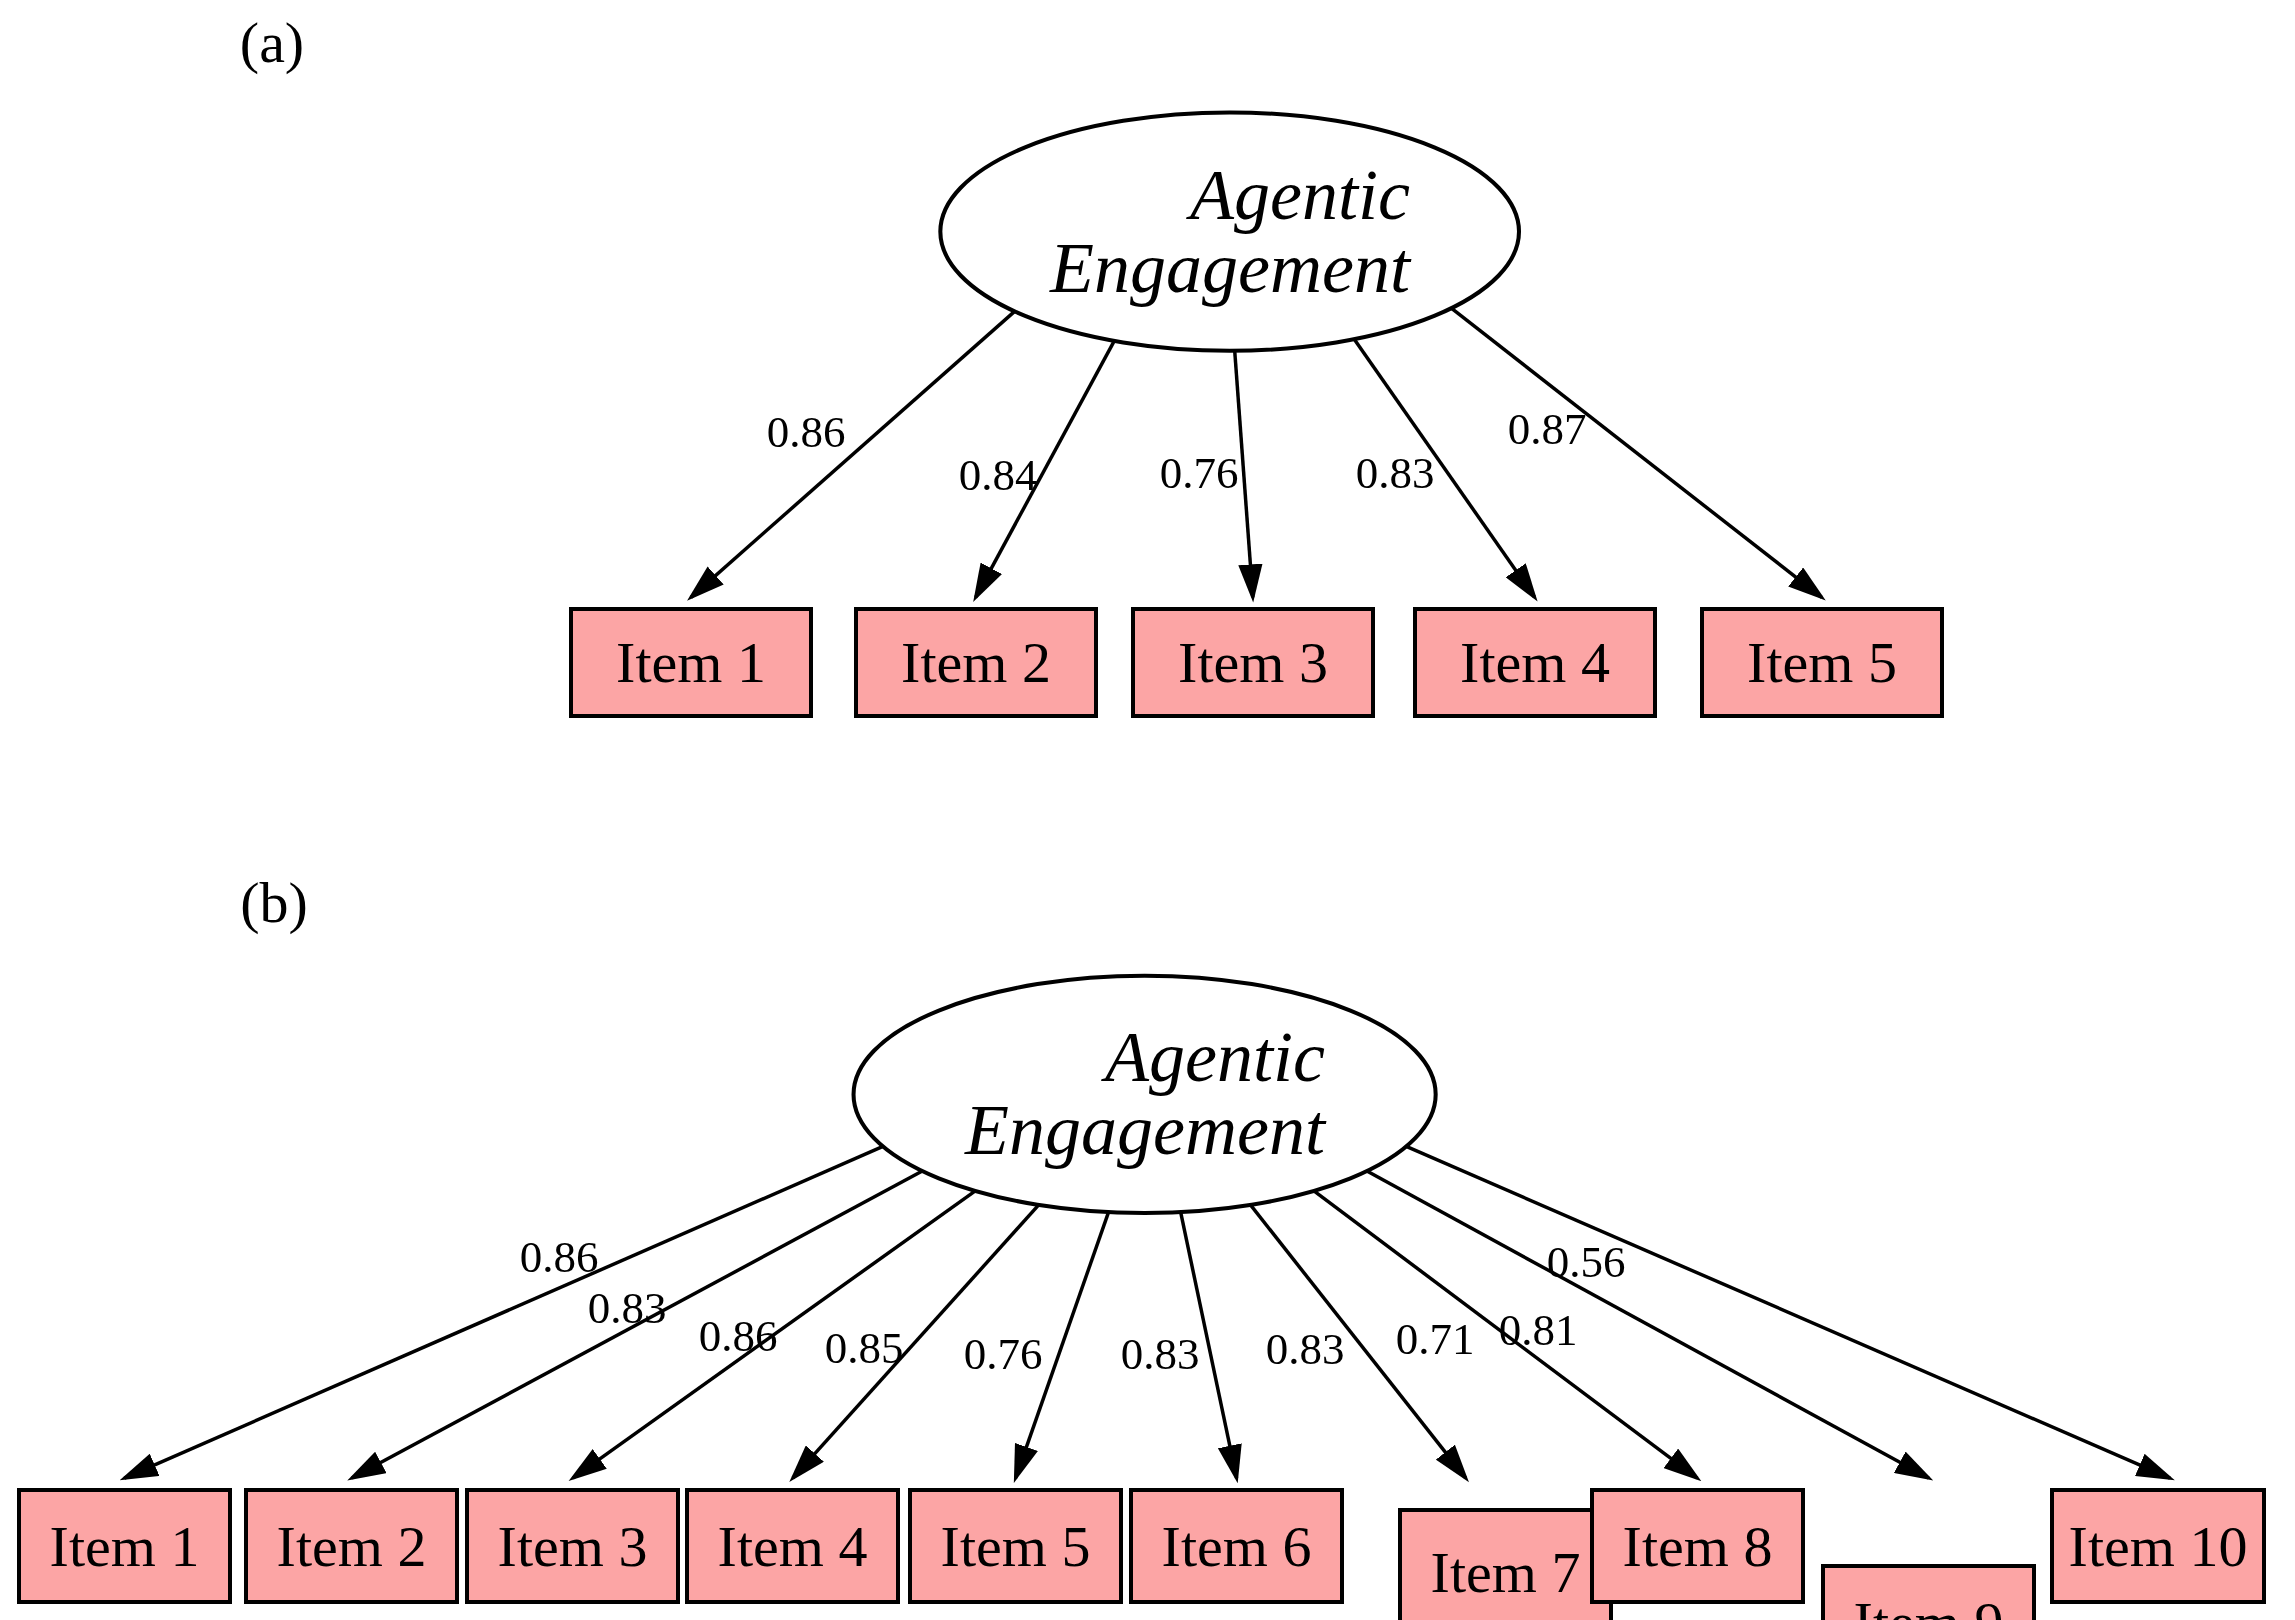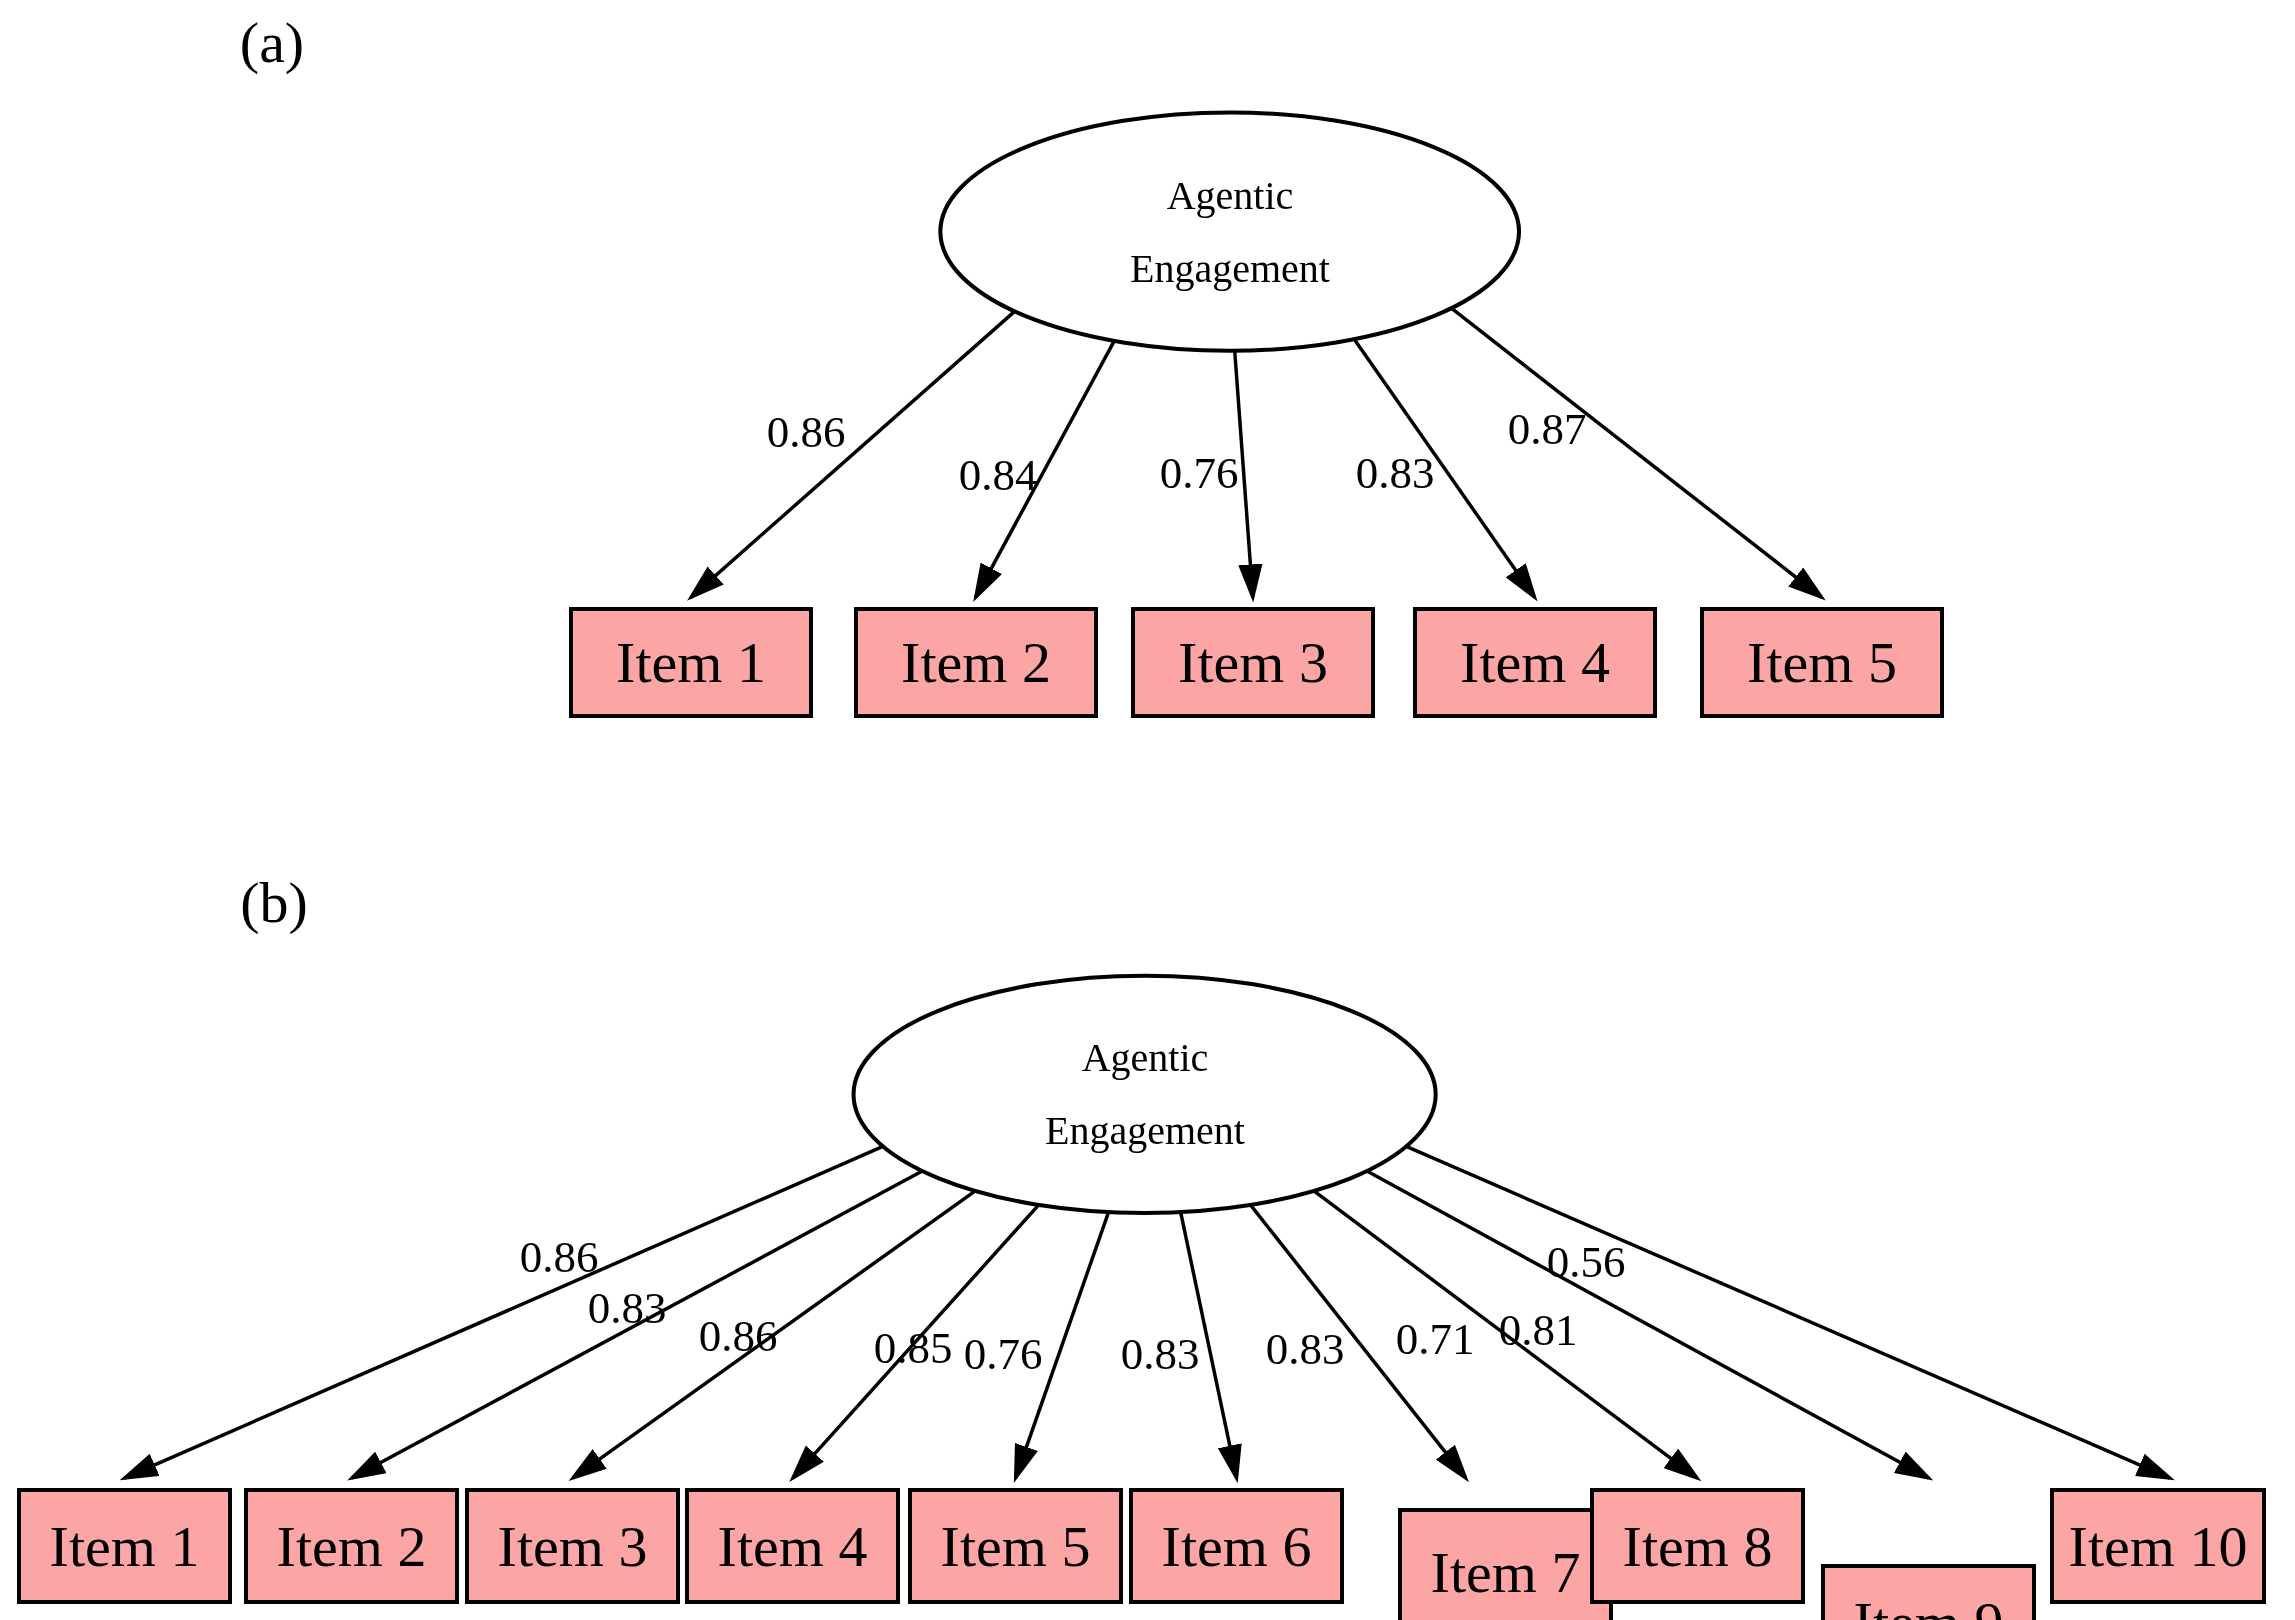--- a/index.html
+++ b/index.html
@@ -20,24 +20,25 @@
   .panel-label {
     position: absolute;
     transform: translate(-50%, -50%);
     font-size: 58px;
     line-height: 1;
     white-space: nowrap;
   }
   .latent-text {
     position: absolute;
     transform: translate(-50%, -50%);
-    text-align: center;
-    font-size: 40px;
+    text-align: right;
+    font-size: 72px;
     line-height: 73px;
     white-space: nowrap;
+    font-style: italic;
   }
   .item-box {
     position: absolute;
     box-sizing: border-box;
     border: 4px solid #000000;
     background: #fca5a5;
     display: flex;
     align-items: center;
     justify-content: center;
     font-size: 58px;
@@ -107,21 +108,21 @@
     <div class="loading-label" style="left: 1395px; top: 473px;">0.83</div>
     <div class="item-box" style="left: 1700px; top: 607px; width: 244px; height: 111px;">Item 5</div>
     <div class="loading-label" style="left: 1547px; top: 429px;">0.87</div>
     <div class="item-box" style="left: 17px; top: 1488px; width: 215px; height: 116px;">Item 1</div>
     <div class="loading-label" style="left: 559px; top: 1257px;">0.86</div>
     <div class="item-box" style="left: 244px; top: 1488px; width: 215px; height: 116px;">Item 2</div>
     <div class="loading-label" style="left: 627px; top: 1308px;">0.83</div>
     <div class="item-box" style="left: 465px; top: 1488px; width: 215px; height: 116px;">Item 3</div>
     <div class="loading-label" style="left: 738px; top: 1336px;">0.86</div>
     <div class="item-box" style="left: 685px; top: 1488px; width: 215px; height: 116px;">Item 4</div>
-    <div class="loading-label" style="left: 913px; top: 1348px;">0.85</div>
+    <div class="loading-label" style="left: 864px; top: 1348px;">0.85</div>
     <div class="item-box" style="left: 908px; top: 1488px; width: 215px; height: 116px;">Item 5</div>
     <div class="loading-label" style="left: 1003px; top: 1354px;">0.76</div>
     <div class="item-box" style="left: 1129px; top: 1488px; width: 215px; height: 116px;">Item 6</div>
     <div class="loading-label" style="left: 1160px; top: 1354px;">0.83</div>
     <div class="item-box" style="left: 1358px; top: 1508px; width: 215px; height: 128px; margin-left: 40px;">Item 7</div>
     <div class="loading-label" style="left: 1305px; top: 1349px;">0.83</div>
     <div class="item-box" style="left: 1590px; top: 1488px; width: 215px; height: 116px;">Item 8</div>
     <div class="loading-label" style="left: 1435px; top: 1339px;">0.71</div>
     <div class="item-box" style="left: 1821px; top: 1564px; width: 215px; height: 116px;">Item 9</div>
     <div class="loading-label" style="left: 1538px; top: 1318px; margin-top: 12px;">0.81</div>

